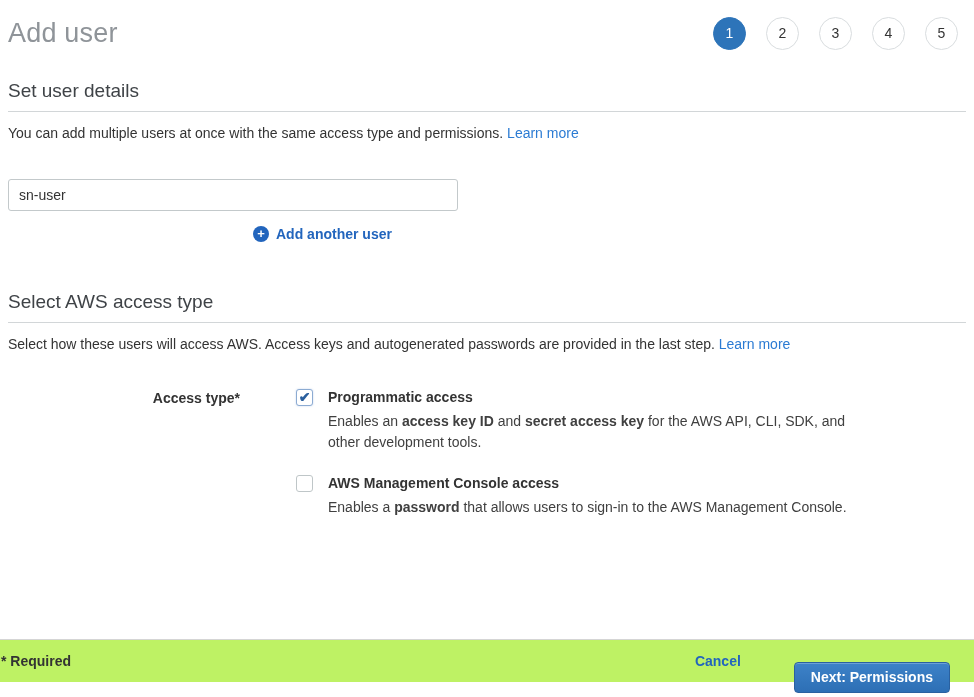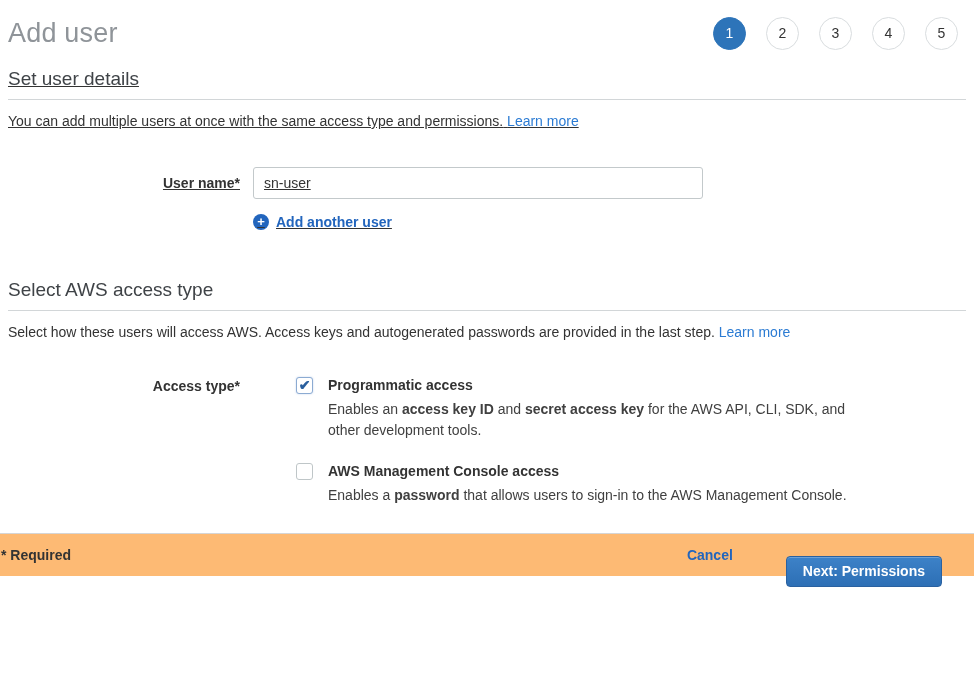--- a/index.html
+++ b/index.html
@@ -1,37 +1,37 @@
 <!DOCTYPE html>
 <html><head>
 <meta charset="utf-8">
 <style>
   * { margin:0; padding:0; box-sizing:border-box; }
   html,body { width:974px; height:697px; background:#ffffff;
     font-family:"Liberation Sans", sans-serif; color:#333; overflow:hidden; }
-  .page { position:relative; width:974px; height:576px; }
+  .page { position:relative; width:974px; height:682px; }
 
   
   .header { display:flex; justify-content:space-between; align-items:center;
     padding:10px 16px 0 8px; height:56px; }
   .page-title { font-size:27px; font-weight:400; color:#8f9499; letter-spacing:0.2px; }
   .steps { display:flex; gap:20px; }
   .step { width:33px; height:33px; border-radius:50%; background:#fff;
     border:1px solid #d9dddf; color:#333; font-size:14px;
     display:flex; align-items:center; justify-content:center; }
   .step.active { background:#2d74b9; border-color:#2d74b9; color:#fff; }
 
   
   .content { padding:0 8px; }
   .section-heading { font-size:19px; font-weight:400; color:#3f4347;
     padding-bottom:9px; border-bottom:1px solid #d2d6d8; }
   .section-desc { font-size:14px; color:#333; margin-top:13px; }
   a.link { color:#2b7bd3; text-decoration:none; cursor:pointer; }
 
-  .sec1 { margin-top:12px;text-decoration:underline; }
+  .sec1 { margin-top:24px; }
   .sec2 { margin-top:49px; }
 
   
   .form-row { display:flex; margin-top:38px; }
   .label-col { width:245px; text-align:right; padding-right:13px;
     font-size:14px; font-weight:bold; color:#333; padding-top:8px; }
   .username-input { width:450px; height:32px; border:1px solid #c3c9cb;
     border-radius:3px; font-size:14px; color:#333; padding:0 10px;
     font-family:"Liberation Sans", sans-serif; outline:none; background:#fff; }
   .add-user { display:flex; align-items:center; gap:7px; margin:15px 0 0 245px;
@@ -52,21 +52,21 @@
   .check-glyph { color:#2a5f9e; font-size:14px; font-weight:bold; line-height:1;
     position:relative; top:-1px; }
   .option-text { width:540px; }
   .option-title { font-size:14px; font-weight:bold; color:#333; }
   .option-desc { font-size:14px; color:#404040; margin-top:6px; line-height:21px; }
   .option-desc .b { font-weight:bold; }
 
   
   .footer { position:absolute; left:0; right:0; bottom:0; height:43px;
     border-top:1px solid #d5d5d5; display:flex; align-items:center;
-    justify-content:space-between; padding:0 32px 0 5px; background:#fdba74; }
+    justify-content:space-between; padding:0 24px 0 5px; background:#bef264; }
   .required { font-size:14px; font-weight:bold; color:#333; white-space:nowrap; }
   .required .ast { display:inline-block; margin-left:-4px; color:#333; }
   .footer-right { display:flex; align-items:center; gap:53px; }
   .cancel-link { font-size:14px; font-weight:bold; color:#2265bd; cursor:pointer;
     text-decoration:none; }
   .next-btn { font-size:14px; font-weight:bold; color:#fff; cursor:pointer;
     background:linear-gradient(#3d82c8, #2d6fb5); border:1px solid #2a61a0;
     border-radius:4px; padding:8px 16px; height:31px; line-height:13px;
     font-family:"Liberation Sans", sans-serif;
     box-shadow:inset 0 1px 0 rgba(255,255,255,.25);margin-top:32px; }
@@ -90,21 +90,20 @@
   <div class="content">
 
     <div class="sec1">
       <h2 class="section-heading">Set user details</h2>
       <div class="section-desc">
         <span>You can add multiple users at once with the same access type and permissions.</span>
         <a class="link">Learn more</a>
       </div>
 
       <div class="form-row">
-        <div class="label-col">User name*</div>
         <input class="username-input" type="text" value="sn-user" style="">
       </div>
 
       <div class="add-user">
         <span class="plus-icon">+</span>
         <span>Add another user</span>
       </div>
     </div>
 
     <div class="sec2">

